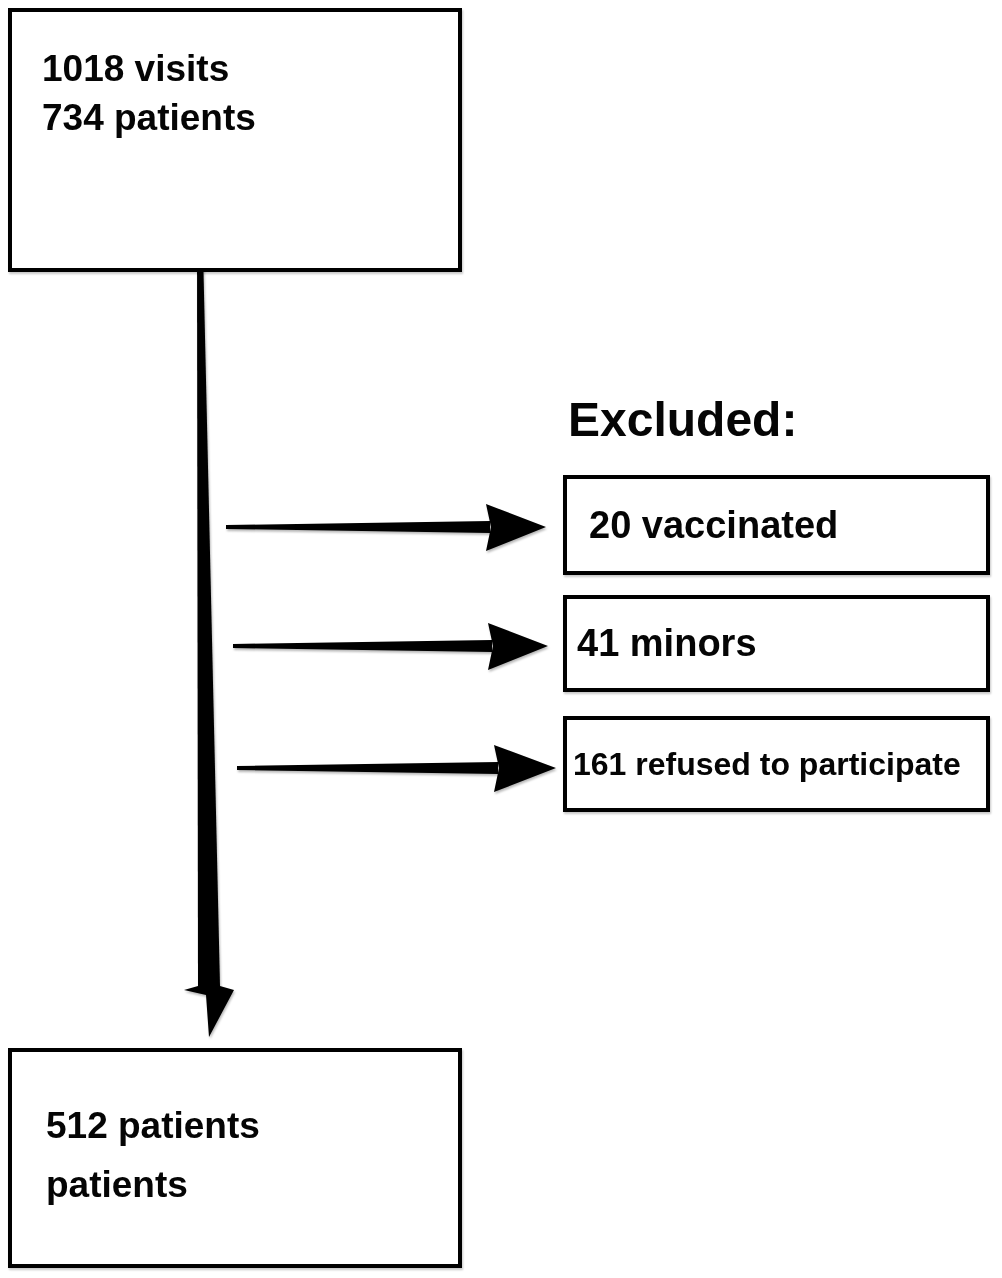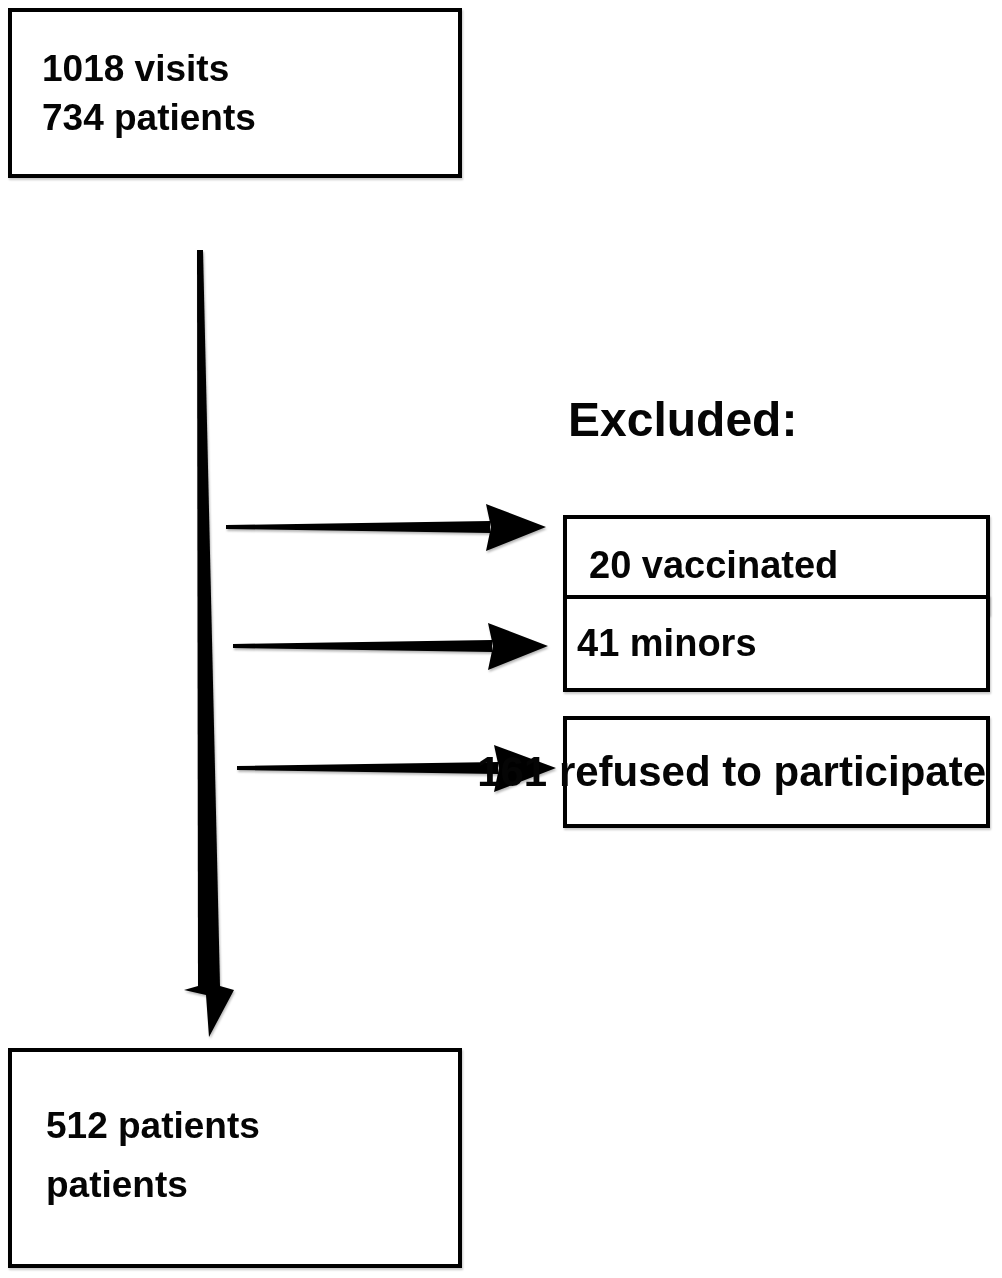--- a/index.html
+++ b/index.html
@@ -29,21 +29,21 @@
     position: absolute;
     box-sizing: border-box;
     border: 4px solid #000000;
     background: #ffffff;
     box-shadow: 1px 2px 2px rgba(0,0,0,0.22);
   }
   .source-box {
     left: 8px;
     top: 8px;
     width: 454px;
-    height: 170px;
+    height: 264px;
     padding: 32px 8px 0 30px;
     font-size: 37px;
     line-height: 49px;
   }
   .result-box {
     left: 8px;
     top: 1048px;
     width: 454px;
     height: 220px;
     padding: 44px 8px 16px 34px;
@@ -57,23 +57,23 @@
     font-size: 48px;
     line-height: 44px;
   }
   .exbox {
     left: 563px;
     width: 427px;
     display: flex;
     align-items: center;
     font-size: 38px;
   }
-  .exbox-1 { top: 475px; height: 100px; padding-left: 22px; margin-top: 40px; }
+  .exbox-1 { top: 475px; height: 100px; padding-left: 22px; }
   .exbox-2 { top: 595px; height: 97px;  padding-left: 10px; }
-  .exbox-3 { top: 716px; height: 112px;  padding-left: 6px; font-size: 42px; white-space: nowrap; justify-content: flex-end; }
+  .exbox-3 { top: 716px; height: 96px;  padding-left: 6px; font-size: 32px; white-space: nowrap; }
   .flow-line { fill: #000000; stroke: none; }
 </style>
 </head>
 <body>
 
 <div class="canvas">
 
   <svg class="arrows" viewBox="0 0 1002 1278" xmlns="http://www.w3.org/2000/svg">
 
     <polygon class="flow-line" points="197,250 203,250 220,986 198,986"></polygon>

